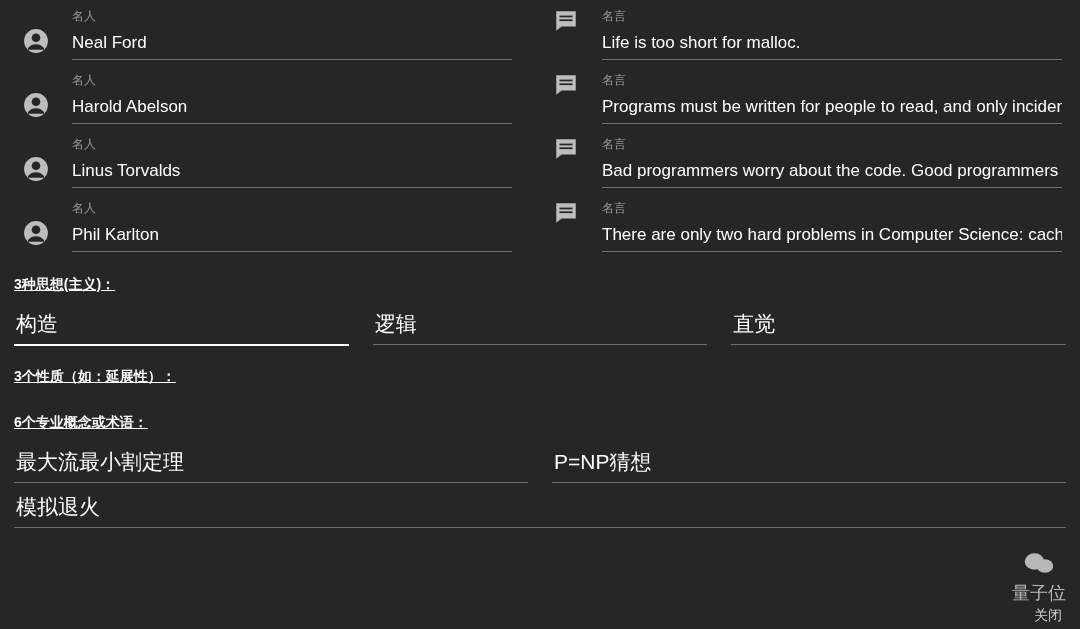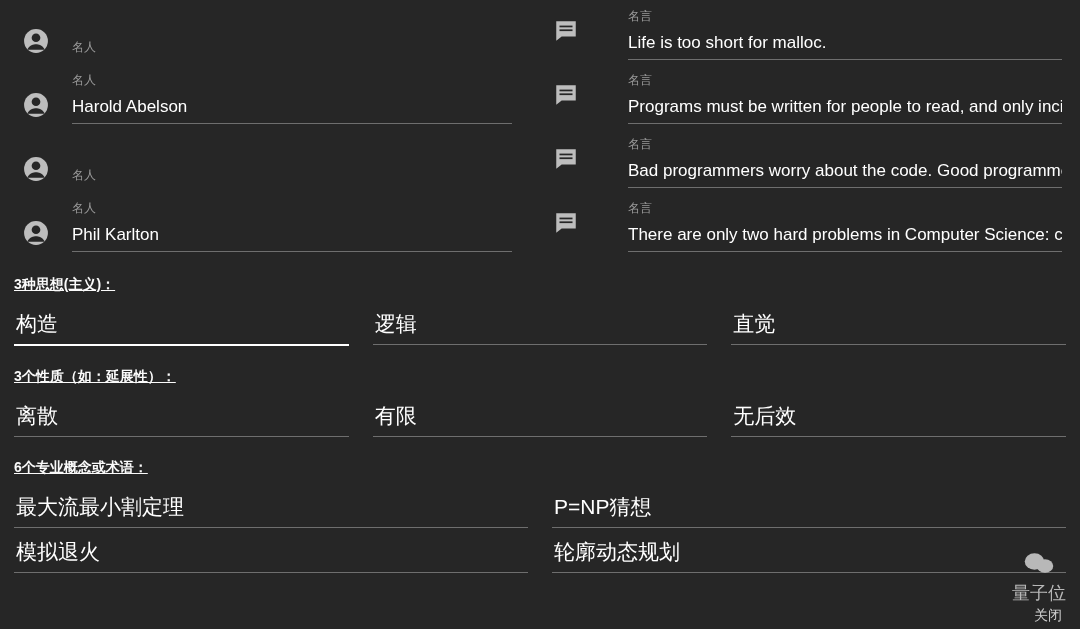--- a/index.html
+++ b/index.html
@@ -12,21 +12,21 @@
     position: relative;
   }
 
   .quotes { padding-top: 2px; }
   .quote-row {
     display: flex;
     align-items: flex-end;
     padding: 6px 0 6px 0;
   }
   .col-person { display: flex; align-items: flex-end; width: 530px; }
-  .col-quote  { display: flex; align-items: center; flex: 1; min-width: 0; gap: 26px; }
+  .col-quote  { display: flex; align-items: flex-start; flex: 1; min-width: 0; }
 
   .icon-cell {
     width: 72px;
     display: flex;
     justify-content: center;
     align-items: flex-end;
     padding-bottom: 6px;
     color: #bdbdbd;
   }
   .icon-cell svg { width: 26px; height: 26px; fill: #bdbdbd; }
@@ -117,20 +117,21 @@
     <div class="col-person">
       <div class="icon-cell">
         <svg viewBox="0 0 24 24">
             <circle cx="12" cy="12" r="11"></circle>
             <circle cx="12" cy="9" r="4" fill="#262626"></circle>
             <path d="M4 20c1.5-4 6-5 8-5s6.5 1 8 5" fill="#262626"></path>
           </svg>
       </div>
       <div class="field">
         <span class="field-label">名人</span>
+        <input class="field-input" value="Neal Ford" style="">
       </div>
     </div>
     <div class="col-quote">
       <div class="icon-cell">
         <svg viewBox="0 0 24 24">
             <path d="M3 3h18v14H8l-5 4z"></path>
             <rect x="6" y="7" width="12" height="1.6" fill="#262626"></rect>
             <rect x="6" y="10.5" width="12" height="1.6" fill="#262626"></rect>
           </svg>
       </div>
@@ -174,20 +175,21 @@
     <div class="col-person">
       <div class="icon-cell">
         <svg viewBox="0 0 24 24">
             <circle cx="12" cy="12" r="11"></circle>
             <circle cx="12" cy="9" r="4" fill="#262626"></circle>
             <path d="M4 20c1.5-4 6-5 8-5s6.5 1 8 5" fill="#262626"></path>
           </svg>
       </div>
       <div class="field">
         <span class="field-label">名人</span>
+        <input class="field-input" value="Linus Torvalds" style="">
       </div>
     </div>
     <div class="col-quote">
       <div class="icon-cell">
         <svg viewBox="0 0 24 24">
             <path d="M3 3h18v14H8l-5 4z"></path>
             <rect x="6" y="7" width="12" height="1.6" fill="#262626"></rect>
             <rect x="6" y="10.5" width="12" height="1.6" fill="#262626"></rect>
           </svg>
       </div>
@@ -233,36 +235,30 @@
   <div class="section-title">3种思想(主义)：</div>
   <div class="triple-row">
     <div class="cell"><input class="cell-input active" value="构造" style=""></div>
     <div class="cell"><input class="cell-input" value="逻辑" style=""></div>
     <div class="cell"><input class="cell-input" value="直觉" style=""></div>
   </div>
 </div>
 
 <div class="section">
   <div class="section-title">3个性质（如：延展性）：</div>
-  <div class="triple-row">
-    <div class="cell"><input class="cell-input" value="离散" style=""></div>
-    <div class="cell"><input class="cell-input" value="有限" style=""></div>
-    <div class="cell"><input class="cell-input" value="无后效" style=""></div>
-  </div>
 </div>
 
 <div class="section">
   <div class="section-title">6个专业概念或术语：</div>
   <div class="triple-row">
     <div class="cell"><input class="cell-input" value="最大流最小割定理" style=""></div>
     <div class="cell"><input class="cell-input" value="P=NP猜想" style=""></div>
   </div>
   <div class="triple-row">
     <div class="cell"><input class="cell-input" value="模拟退火" style=""></div>
-    <div class="cell"><input class="cell-input" value="轮廓动态规划" style=""></div>
   </div>
 </div>
 
 <div class="watermark">
   <svg viewBox="0 0 40 32">
     <ellipse cx="14" cy="14" rx="13" ry="11"></ellipse>
     <ellipse cx="28" cy="20" rx="11" ry="9"></ellipse>
   </svg>
   <span>量子位</span>
 </div>

